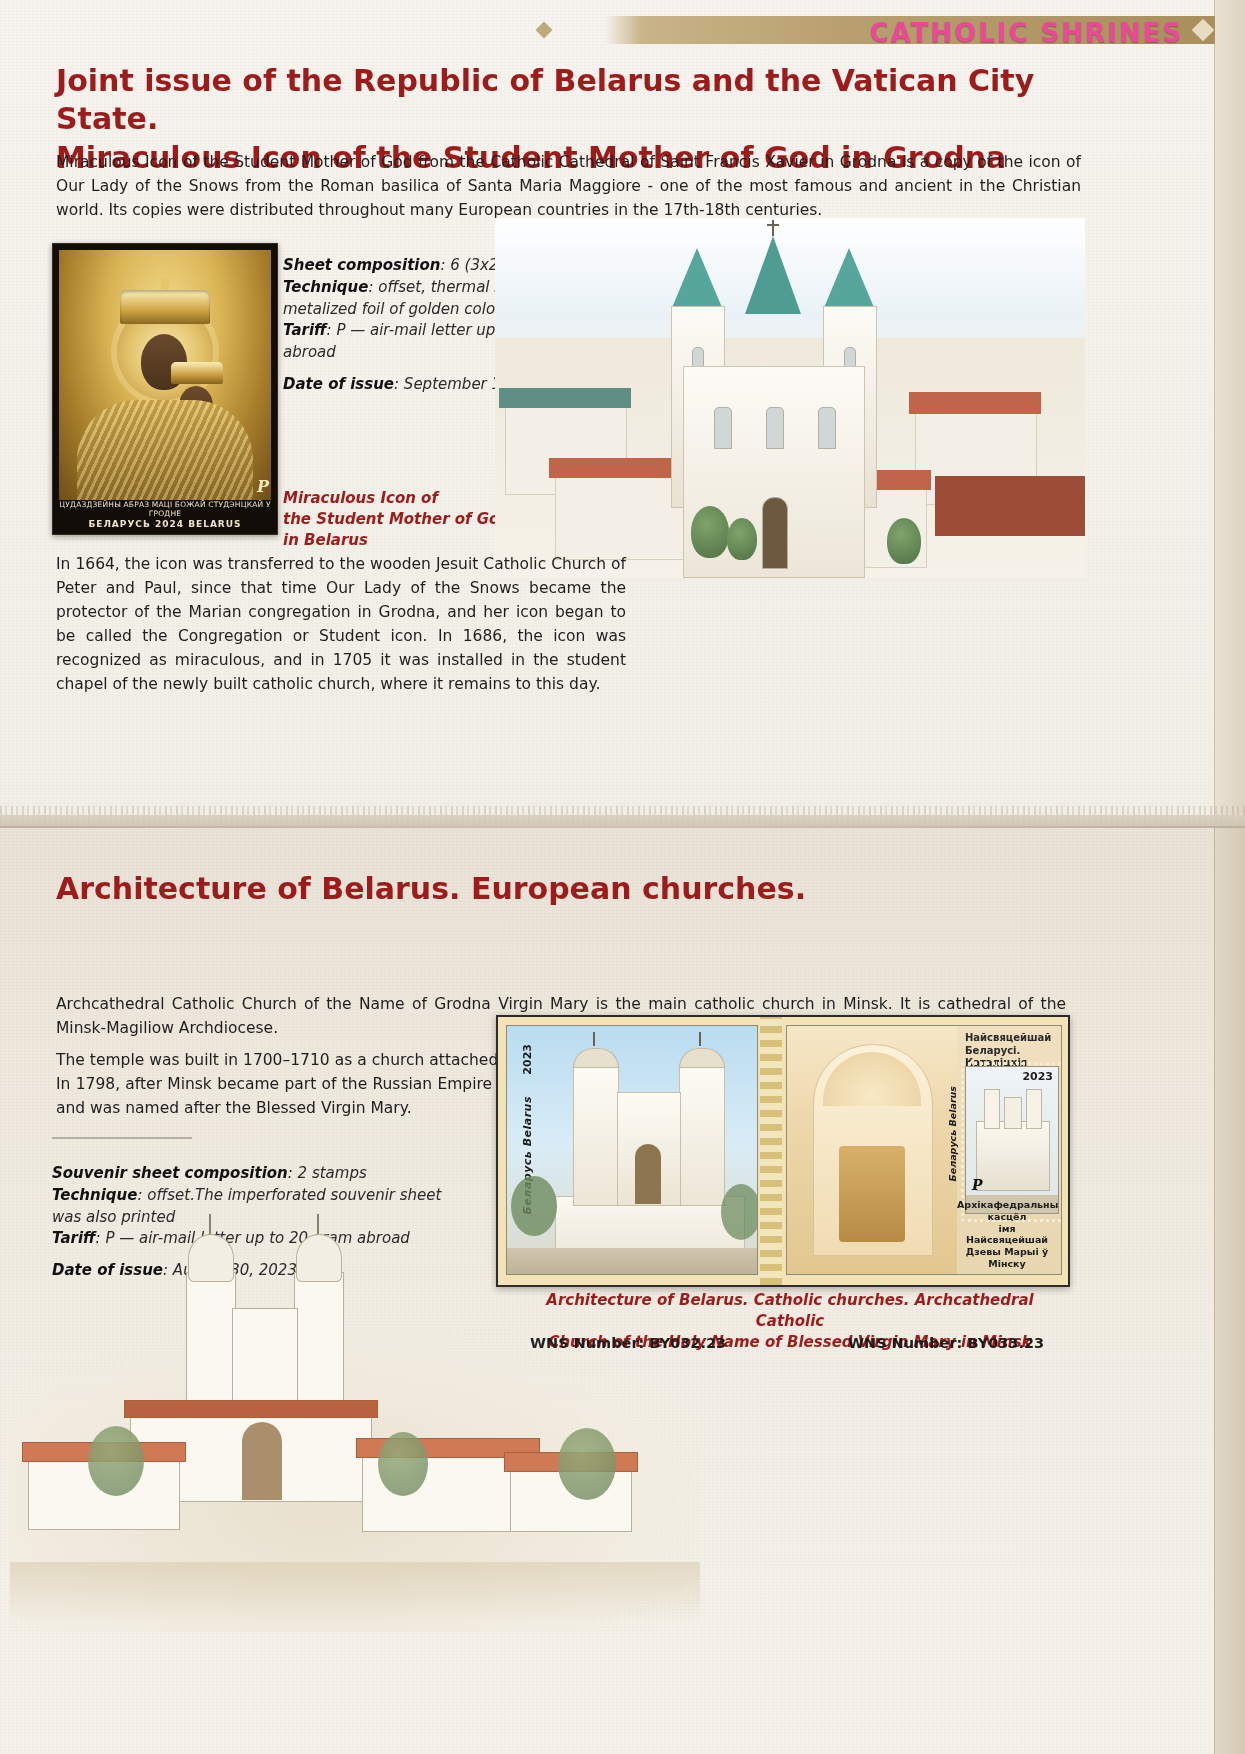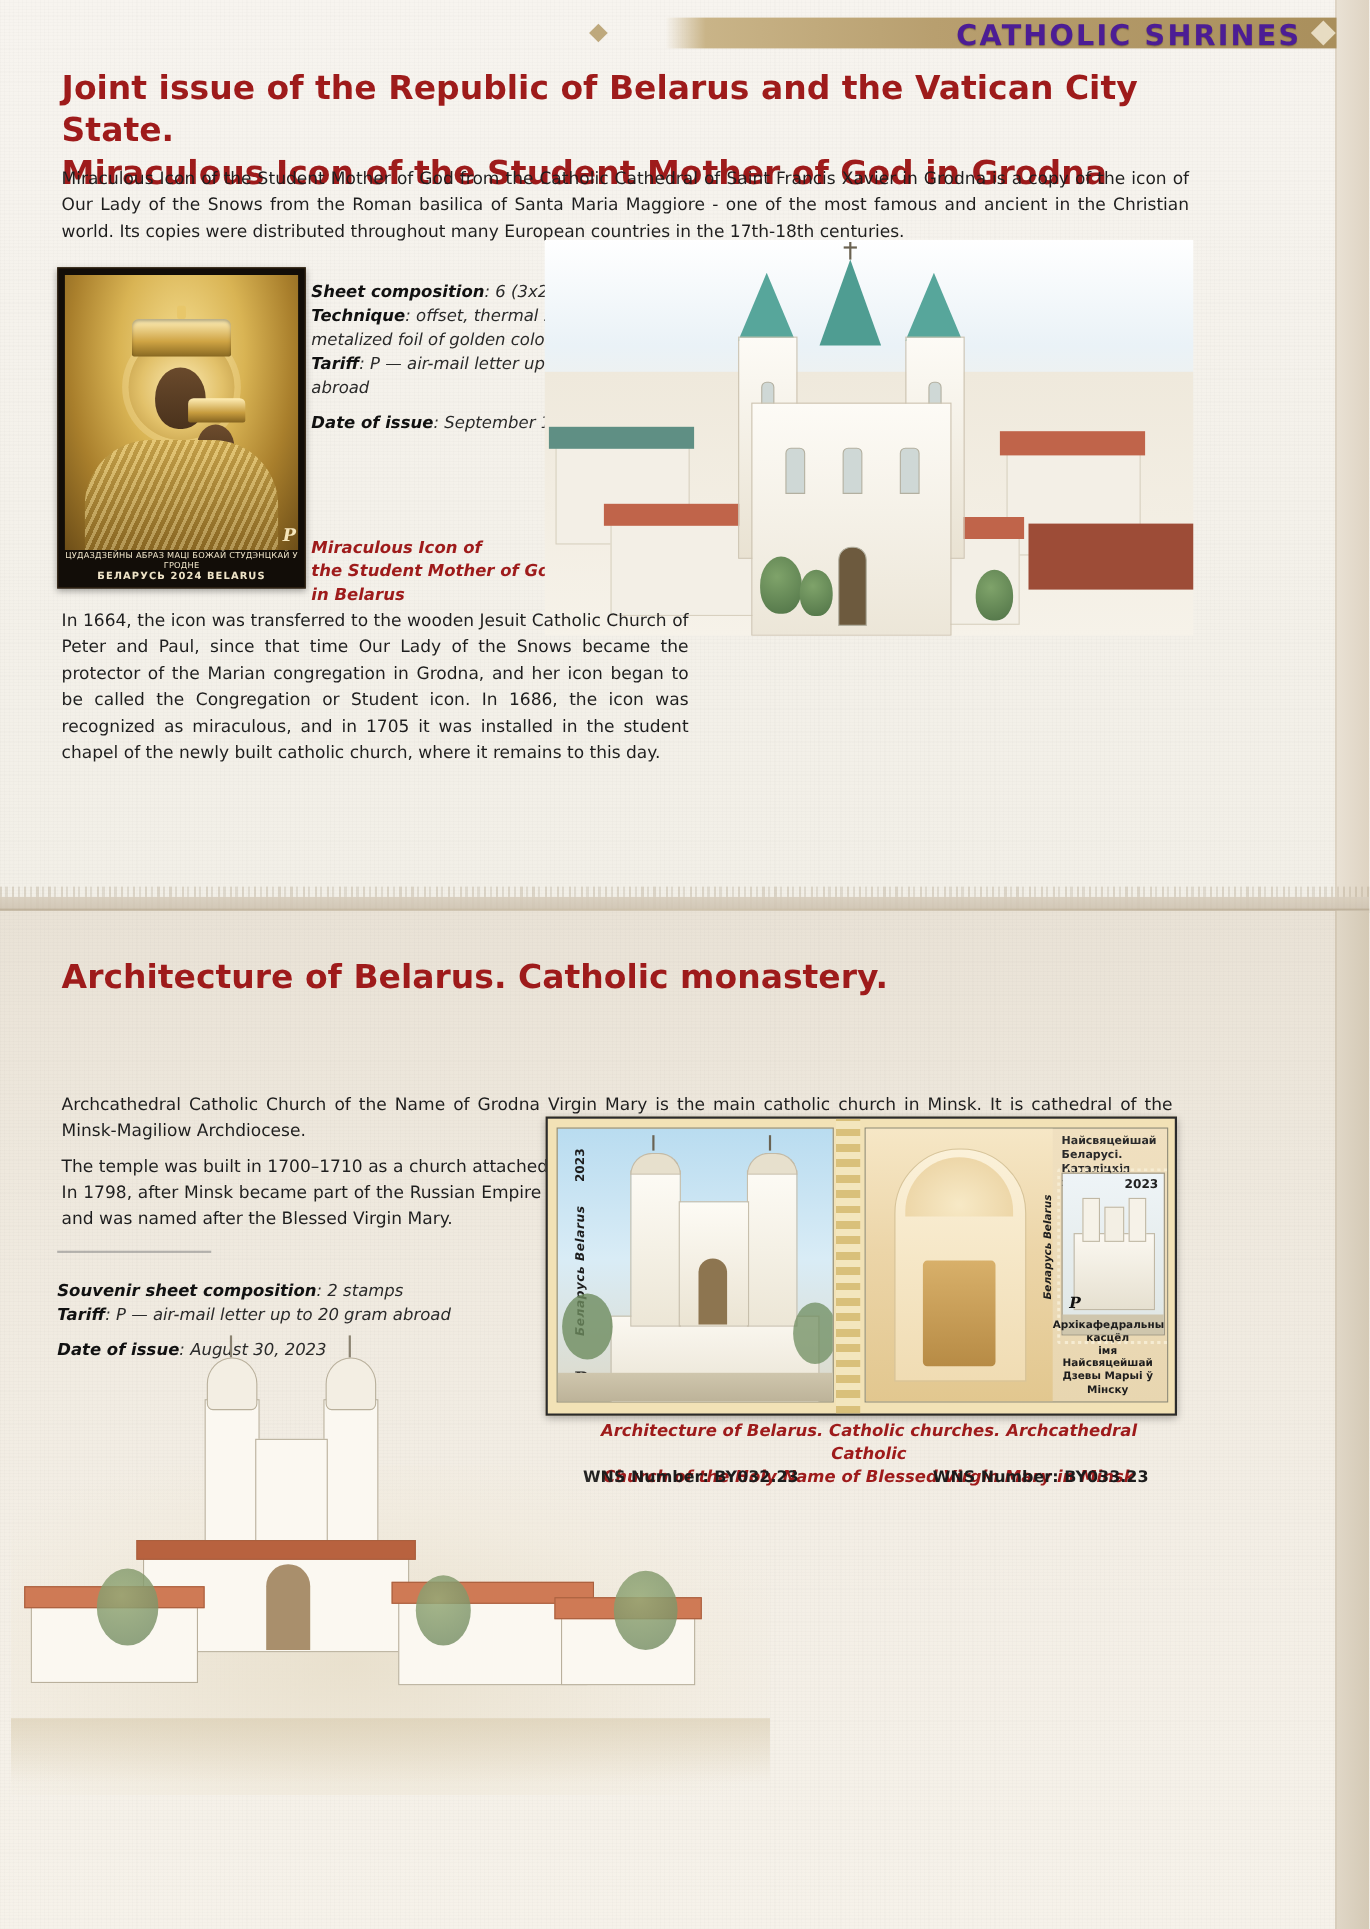--- a/index.html
+++ b/index.html
@@ -77,21 +77,21 @@
     position:absolute;left:0;top:0;width:1245px;height:60px;
   }
   .hdr-bar{
     position:absolute;right:30px;top:16px;width:610px;height:28px;
     background:linear-gradient(90deg, rgba(198,176,131,0) 0%, #c9b488 6%, #b89f6f 40%, #a98f5c 100%);
   }
   .hdr-title{
     position:absolute;right:62px;top:18px;
     font-family:"DejaVu Sans", sans-serif;
     font-size:26px;letter-spacing:2px;font-weight:700;
-    color:#4c1d95;text-shadow:0 1px 1px rgba(90,70,35,.55);
+    color:#ec4899;text-shadow:0 1px 1px rgba(90,70,35,.55);
   }
   .hdr-cap{
     position:absolute;right:34px;top:22px;width:16px;height:16px;
     background:#e7dcc2;transform:rotate(45deg);
   }
   .hdr-cap2{
     position:absolute;right:695px;top:24px;width:12px;height:12px;
     background:#b49b68;transform:rotate(45deg);opacity:.85;
   }
 
@@ -497,30 +497,33 @@
   <p class="body p-hist">In 1664, the icon was transferred to the wooden Jesuit Catholic Church of Peter and Paul, since that time Our Lady of the Snows became the protector of the Marian congregation in Grodna, and her icon began to be called the Congregation or Student icon. In 1686, the icon was recognized as miraculous, and in 1705 it was installed in the student chapel of the newly built catholic church, where it remains to this day.</p>
 
   <div class="divider-fray"></div>
   <div class="divider"></div>
   <div class="divider-line"></div>
 
   <div class="sec-bottom"></div>
   <div class="right-strip-b"></div>
 
   <h1 class="title t2">
-    <span>Architecture of Belarus. Catholic monastery.</span><br>
+    <span>Architecture of Belarus. European churches.</span><br>
   </h1>
 
   <p class="body p-b1">Archcathedral Catholic Church of the Name of Grodna Virgin Mary is the main catholic church in Minsk. It is cathedral of the Minsk-Magiliow Archdiocese.</p>
   <p class="body p-b2">The temple was built in 1700–1710 as a church attached to a Jesuit monastery, which is why it is also known as the Jesuit church. In 1798, after Minsk became part of the Russian Empire and the Minsk diocese was founded, it received the status of a cathedral and was named after the Blessed Virgin Mary.</p>
 
   <div class="rule"></div>
   <div class="meta meta-bot">
     <div>
       <b>Souvenir sheet composition</b><span>: 2 stamps</span>
+    </div>
+    <div>
+      <b>Technique</b><span>: offset.The imperforated souvenir sheet was also printed</span>
     </div>
     <div>
       <b>Tariff</b><span>: P — air-mail letter up to 20 gram abroad</span>
     </div>
     <span class="gap"></span>
     <div>
       <b>Date of issue</b><span>: August 30, 2023</span>
     </div>
   </div>
 

